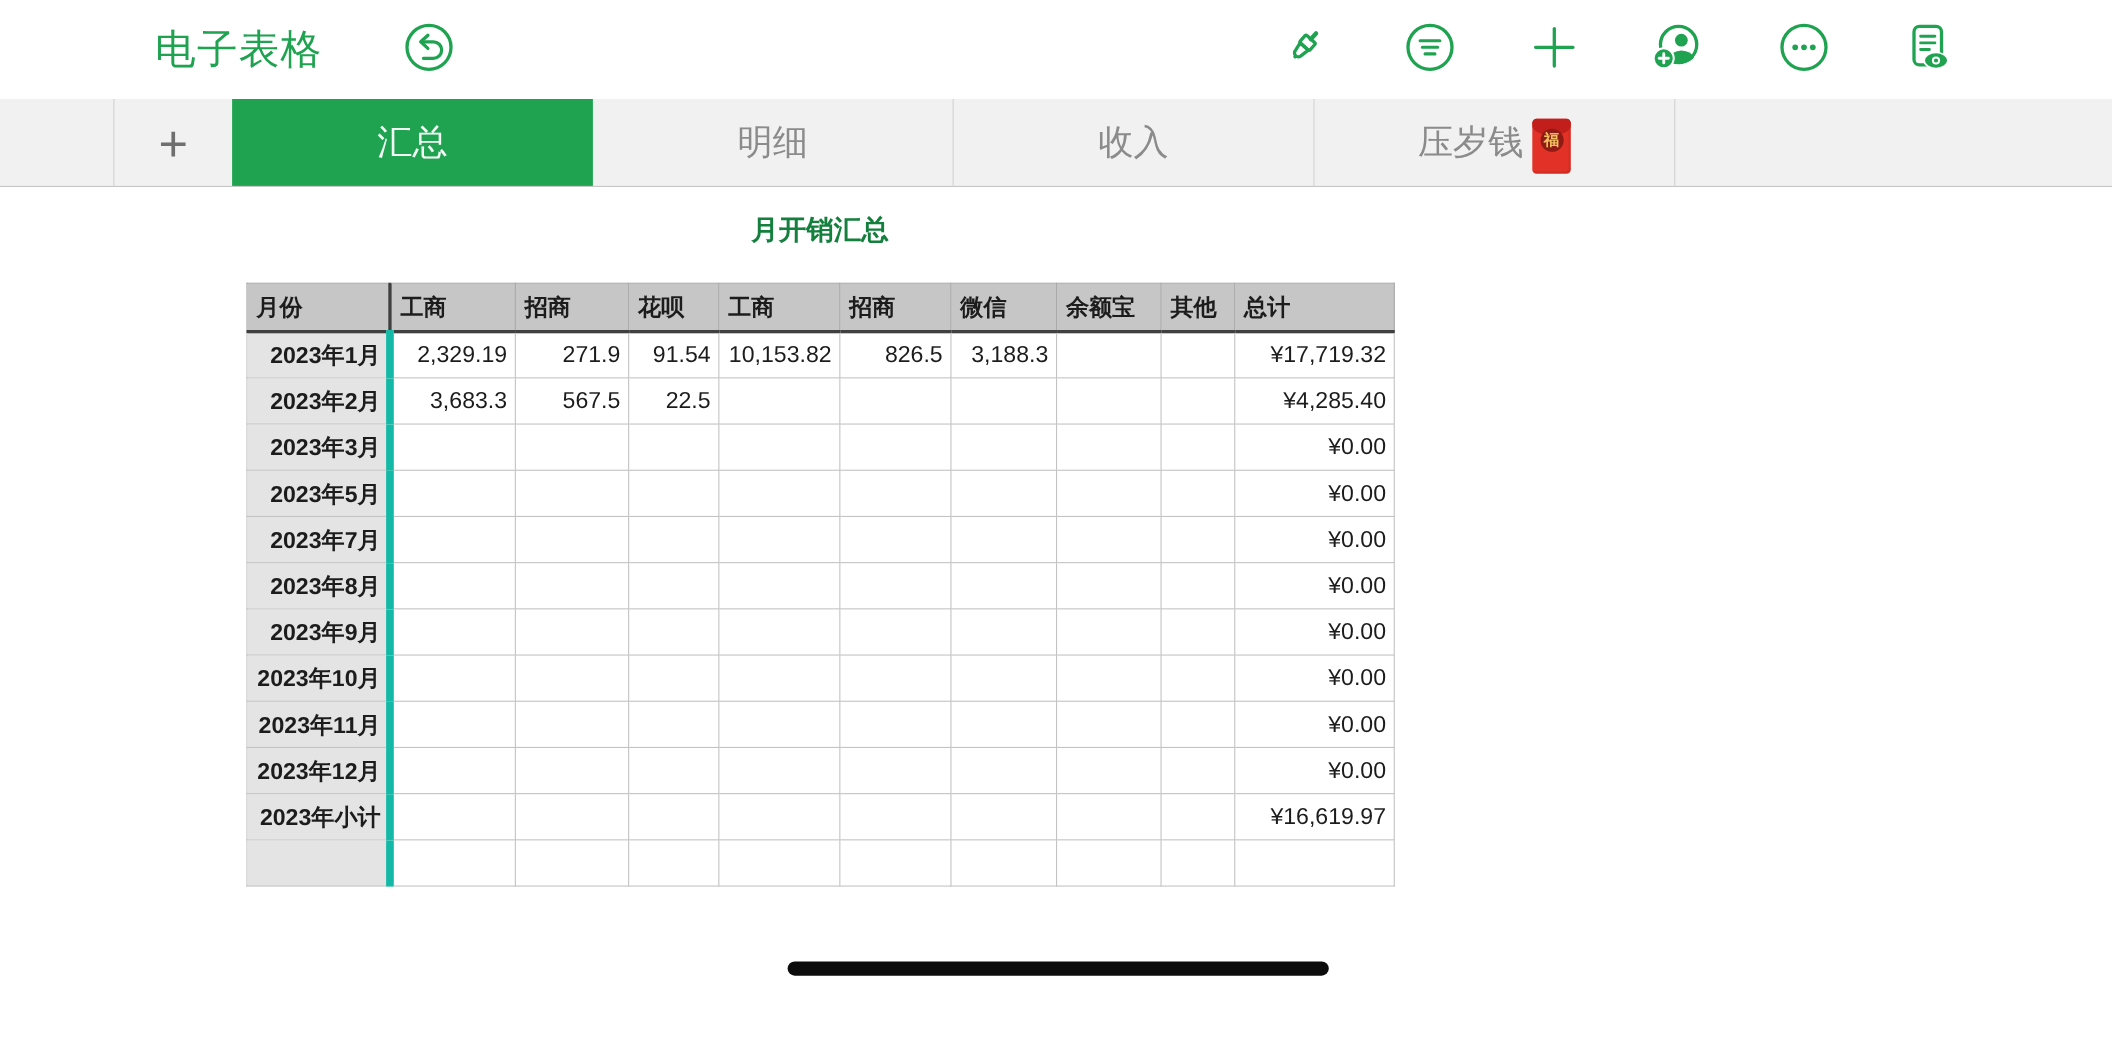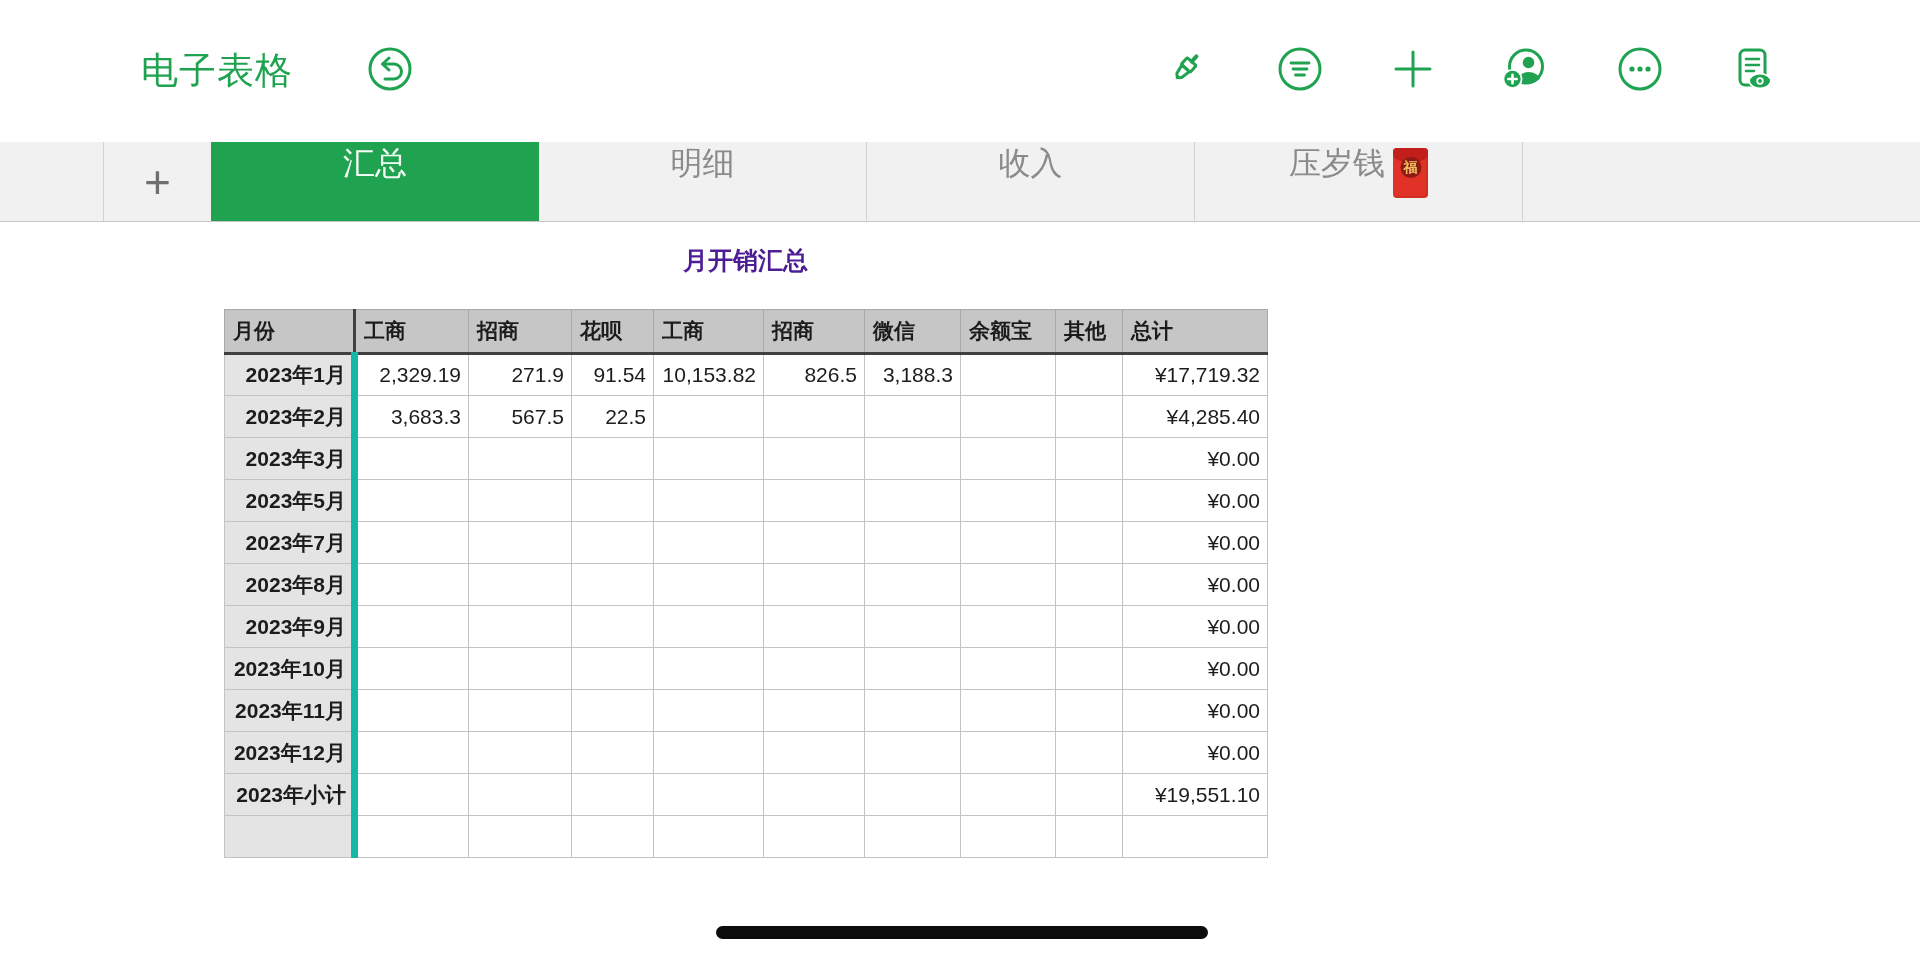--- a/index.html
+++ b/index.html
@@ -1,49 +1,49 @@
 <!DOCTYPE html>
 <html><head>
 <meta charset="utf-8">
 <style>
   * { margin:0; padding:0; box-sizing:border-box; }
   html,body { width:1920px; height:960px; overflow:hidden; background:#fff;
     font-family:"Liberation Sans","DejaVu Sans",sans-serif; }
 
   
-  .topbar { position:relative; width:1920px; height:142px; background:#fff; }
+  .topbar { position:relative; width:1920px; height:90px; background:#fff; }
   .app-title { position:absolute; left:141px; top:50%; transform:translateY(-50%);
     font-size:37px; color:#1fa351; letter-spacing:1px; cursor:pointer; }
   .icon-btn { position:absolute; top:50%; transform:translateY(-50%); width:48px; height:48px;
     display:flex; align-items:center; justify-content:center; cursor:pointer; }
   .icon-btn svg { width:48px; height:48px; }
 
   
   .tabbar { position:relative; width:1920px; height:80px; background:#f1f1f2;
     border-bottom:1px solid #c6c6c6; display:flex; align-items:stretch; }
   .tab-spacer { width:104px; border-right:1px solid #d2d2d2; }
   .tab-add { width:107px; display:flex; align-items:center; justify-content:center;
     color:#6f6f6f; font-size:46px; font-weight:200; cursor:pointer; }
-  .tab { width:328px; display:flex; align-items:flex-start; justify-content:center;
+  .tab { width:328px; display:flex; align-items:center; justify-content:center;
     font-size:32px; color:#8b8b8b; cursor:pointer; border-right:1px solid #d2d2d2; }
   .tab.first { border-left:none; }
   .tab.active { background:#1fa351; color:#f2fbf4; border-right:none; }
   .tab-fill { flex:1; }
   .envelope { position:relative; width:35px; height:50px; margin-left:8px; margin-top:6px;
     background:#e23228; border-radius:4px; box-shadow:inset -2px -2px 0 rgba(0,0,0,.08); }
   .envelope .flap { position:absolute; top:0; left:0; right:0; height:15px;
     background:#c21f1c; border-radius:4px 4px 50% 50% / 4px 4px 60% 60%; }
   .envelope .seal { position:absolute; left:50%; top:9px; transform:translateX(-50%);
     width:21px; height:21px; border-radius:50%; background:#8f1b14;
     color:#f0c060; font-size:14px; line-height:21px; text-align:center; font-weight:bold; }
 
   
   .sheet-area { position:relative; width:1920px; height:769px; background:#fff; }
   .sheet-title { position:absolute; left:224px; top:22px; width:1043px; text-align:center;
-    font-size:25px; font-weight:600; color:#4c1d95; }
+    font-size:25px; font-weight:600; color:#15803d; }
 
   table.grid { position:absolute; left:224px; top:87px; border-collapse:collapse;
     table-layout:fixed; width:1043px; background:#fff; border:1px solid #a2a2a2; }
   .grid th { background:#c6c6c6; height:44px; font-size:21px; font-weight:bold; color:#1c1c1c;
     text-align:left; padding:0 0 0 8px; border:1px solid #a9a9a9;
     border-bottom:3px solid #404040; cursor:cell; }
   .grid th:first-child { border-right:3px solid #404040; }
   .grid td { height:42px; font-size:21px; color:#1c1c1c; text-align:right;
     padding:0 7px 0 0; border:1px solid #c3c3c3; background:#fff; cursor:cell;
     overflow:hidden; white-space:nowrap; }
@@ -327,21 +327,21 @@
   <tr>
     <td class="month">2023年小计</td>
     <td></td>
     <td></td>
     <td></td>
     <td></td>
     <td></td>
     <td></td>
     <td></td>
     <td></td>
-    <td>¥19,551.10</td>
+    <td>¥16,619.97</td>
   </tr>
 
   <tr>
     <td class="month"></td>
     <td></td>
     <td></td>
     <td></td>
     <td></td>
     <td></td>
     <td></td>

